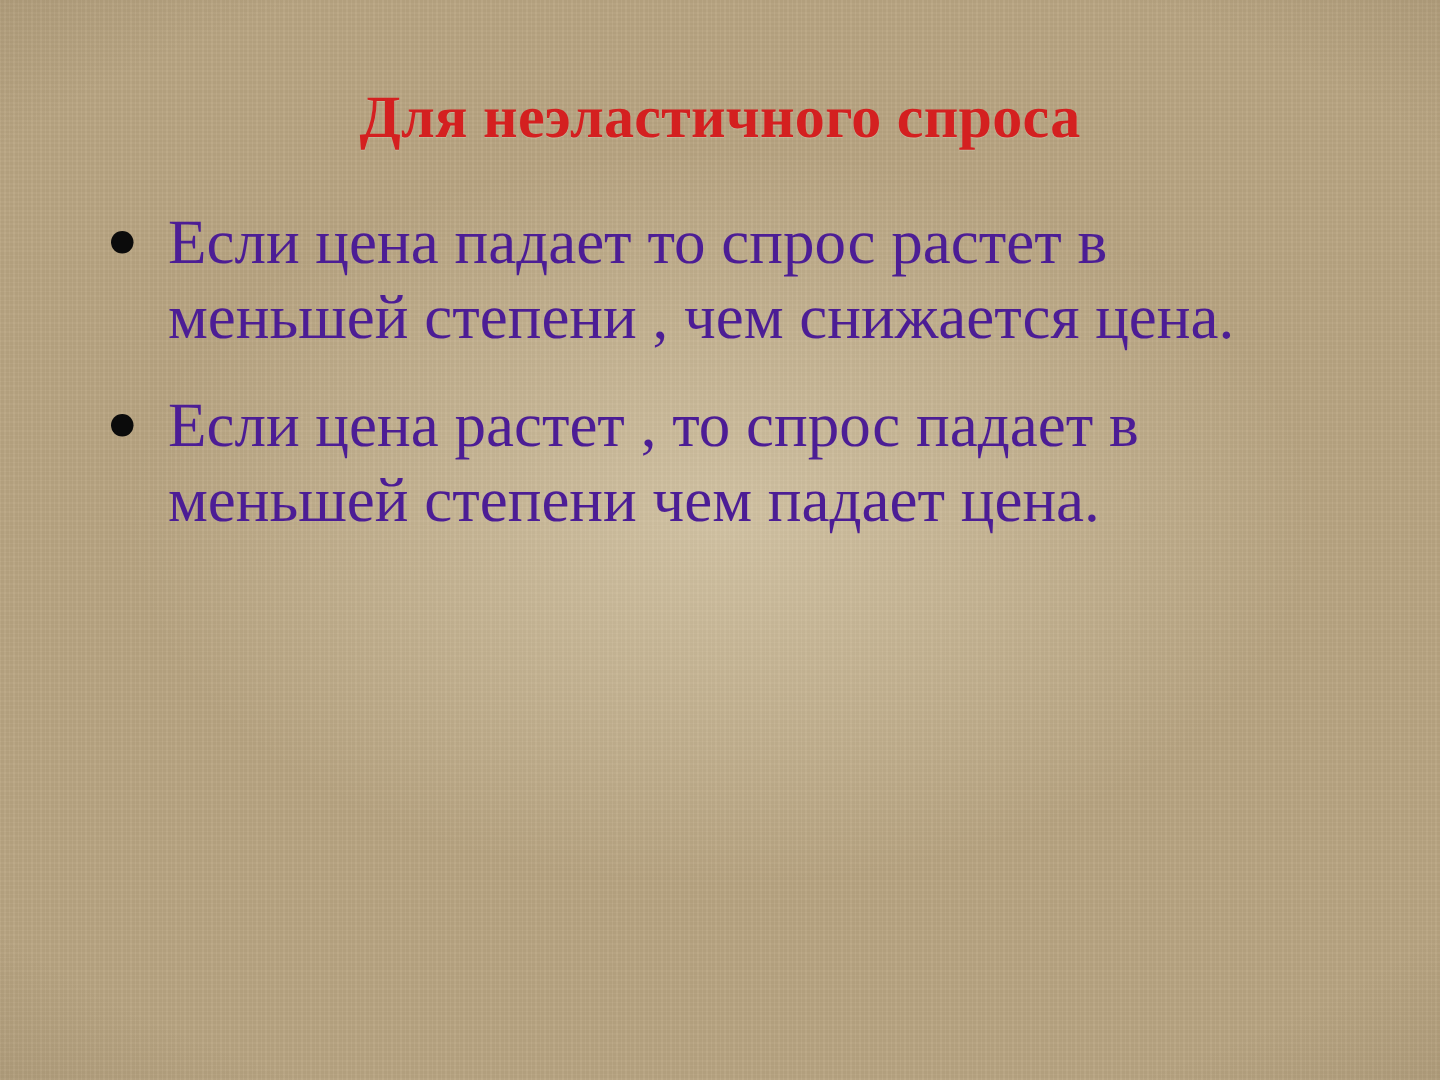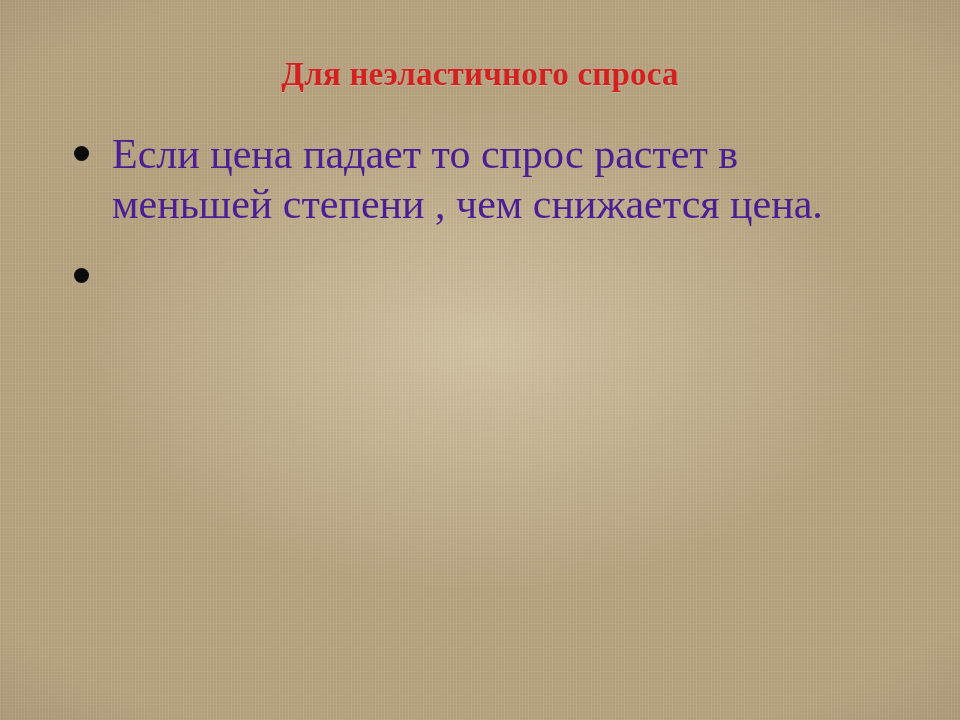--- a/index.html
+++ b/index.html
@@ -60,21 +60,21 @@
     height: 100%;
     box-sizing: border-box;
     padding: 56px 40px 0 40px;
   }
 
   .slide-title {
     text-align: center;
     color: #d42020;
     font-family: "Liberation Serif", serif;
     font-weight: bold;
-    font-size: 33px;
+    font-size: 40px;
     line-height: 1.1;
     letter-spacing: 0.2px;
     margin: 0 0 38px 0;
     text-shadow: 0 1px 0 rgba(255,255,255,0.18);
   }
 
   .bullet-list {
     list-style: none;
     margin: 0;
     padding: 0 28px 0 28px;
@@ -109,17 +109,18 @@
 
     <h1 class="slide-title">Для неэластичного спроса</h1>
 
     <ul class="bullet-list">
       <li class="bullet-item">
         <span class="bullet-dot"></span>
         <span>Если цена падает то спрос растет в меньшей степени , чем снижается цена.</span>
       </li>
       <li class="bullet-item">
         <span class="bullet-dot"></span>
+        <span>Если цена растет , то спрос падает в меньшей степени чем падает цена.</span>
       </li>
     </ul>
 
   </div>
 </div>
 
 </body></html>

